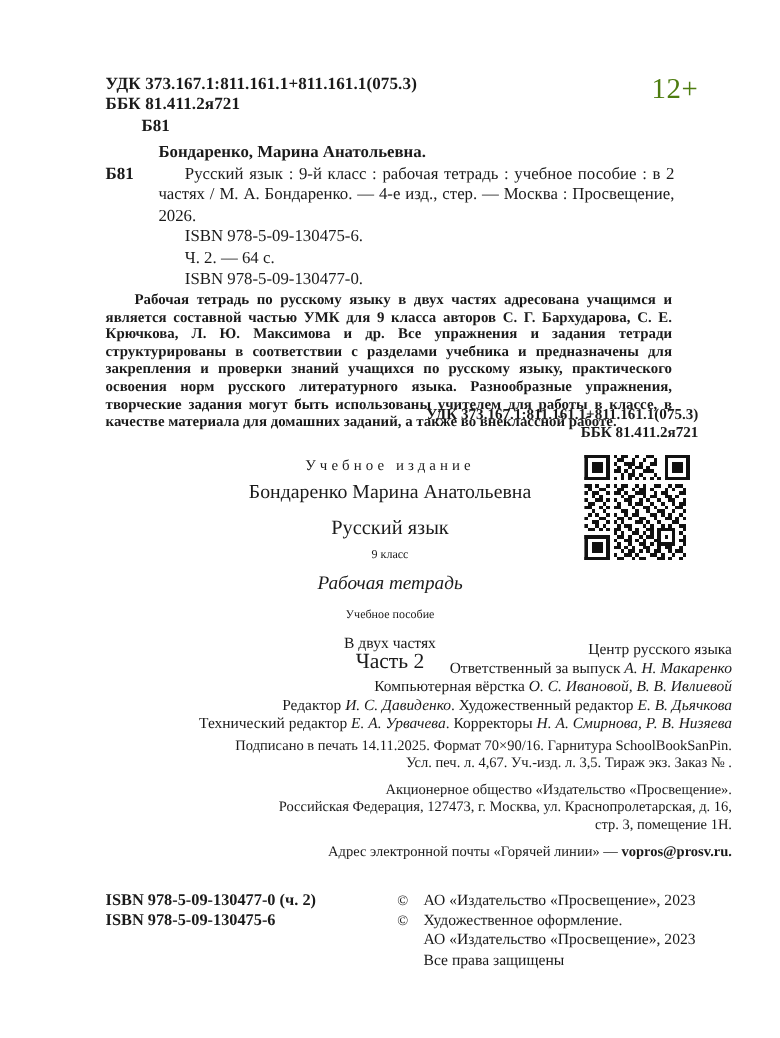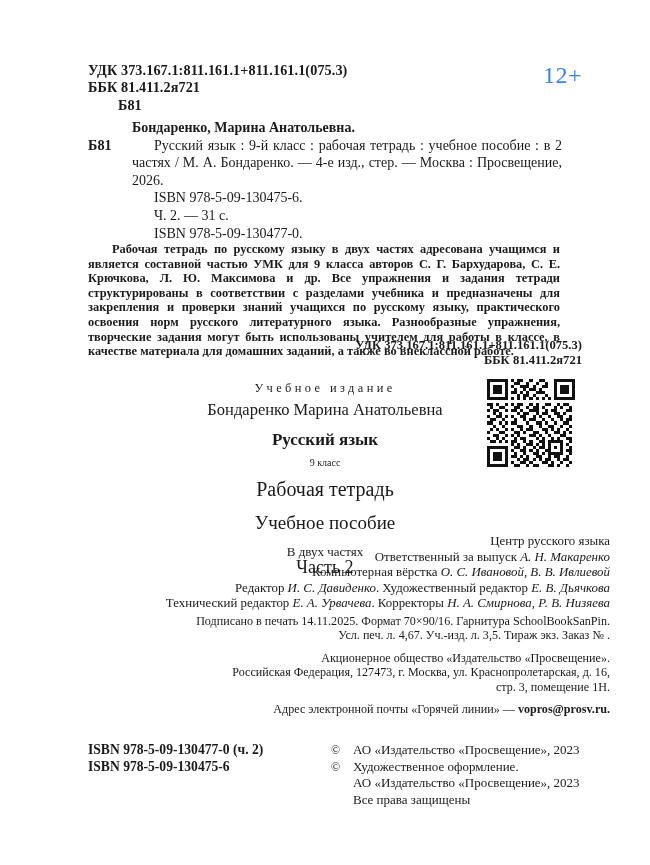--- a/index.html
+++ b/index.html
@@ -47,21 +47,21 @@
     margin-top: 1px;
   }
 
   .age-mark {
     position: absolute;
     right: 68px;
     top: 62px;
     font-size: 24px;
     font-weight: normal;
     letter-spacing: 0.5px;
-    color: #3b82f6;
+    color: #4d7c0f;
   }
 
   
   .biblio {
     position: absolute;
     left: 88px;
     top: 119px;
     width: 474px;
   }
   .biblio-author {
@@ -133,33 +133,34 @@
     letter-spacing: 3.4px;
     margin-bottom: 4px;
   }
   .ed-author {
     font-size: 16.5px;
     font-weight: normal;
     margin-bottom: 10px;
   }
   .ed-title {
     font-size: 17px;
-    font-weight: bold;
+    font-weight: normal;
     margin-bottom: 7px;
   }
   .ed-grade {
     font-size: 10px;
     margin-bottom: 10px;
   }
   .ed-kind {
-    font-size: 20px;
+    font-size: 16px;
     margin-bottom: 11px;
+    font-style: italic;
   }
   .ed-type {
-    font-size: 19px;
+    font-size: 10px;
     margin-bottom: 10px;
   }
   .ed-parts {
     font-size: 13px;
     line-height: 15.5px;
   }
   .ed-part-n {
     font-size: 18px;
     line-height: 15.5px;
   }
@@ -247,21 +248,21 @@
   </div>
 
   <div class="age-mark">12+</div>
 
   <div class="biblio">
     <div class="biblio-author">Бондаренко, Марина Анатольевна.</div>
     <div class="biblio-body">
       <span class="biblio-hang">Б81</span>
       <div class="biblio-para">Русский язык : 9-й класс : рабочая тетрадь : учебное пособие : в 2 частях / М. А. Бондаренко. — 4-е изд., стер. — Москва : Просвещение, 2026.</div>
       <div class="biblio-sub">ISBN 978-5-09-130475-6.</div>
-      <div class="biblio-sub">Ч. 2. — 31 с.</div>
+      <div class="biblio-sub">Ч. 2. — 64 с.</div>
       <div class="biblio-sub">ISBN 978-5-09-130477-0.</div>
     </div>
   </div>
 
   <div class="annotation">Рабочая тетрадь по русскому языку в двух частях адресована учащимся и является составной частью УМК для 9 класса авторов С. Г. Бархударова, С. Е. Крючкова, Л. Ю. Максимова и др. Все упражнения и задания тетради структурированы в соответствии с разделами учебника и предназначены для закрепления и проверки знаний учащихся по русскому языку, практического освоения норм русского литературного языка. Разнообразные упражнения, творческие задания могут быть использованы учителем для работы в классе, в качестве материала для домашних заданий, а также во внеклассной работе.</div>
 
   <div class="cat-repeat">
     <div>УДК 373.167.1:811.161.1+811.161.1(075.3)</div>
     <div>ББК 81.411.2я721</div>
   </div>

